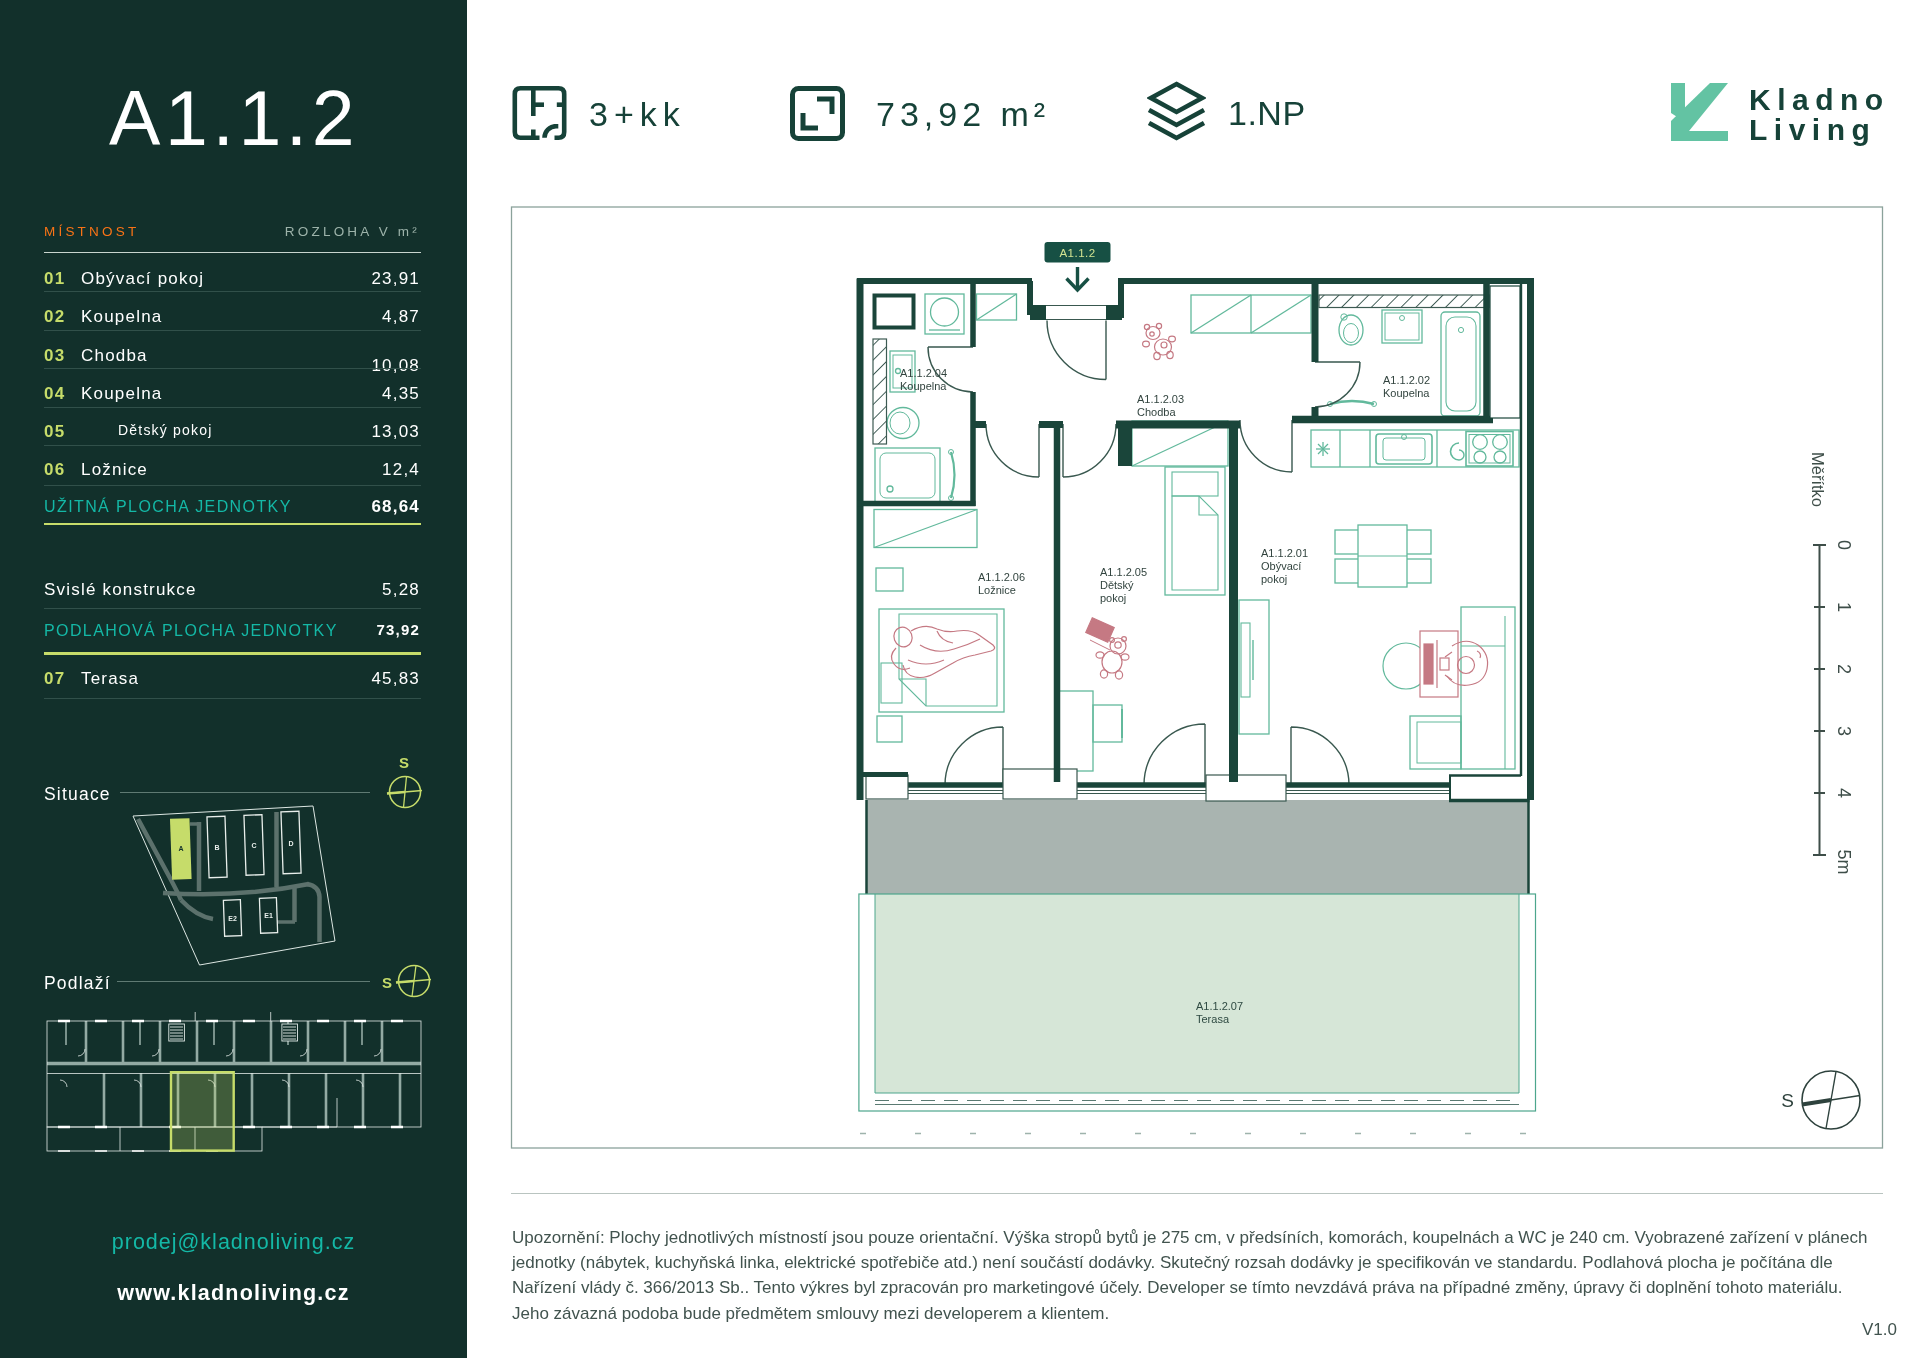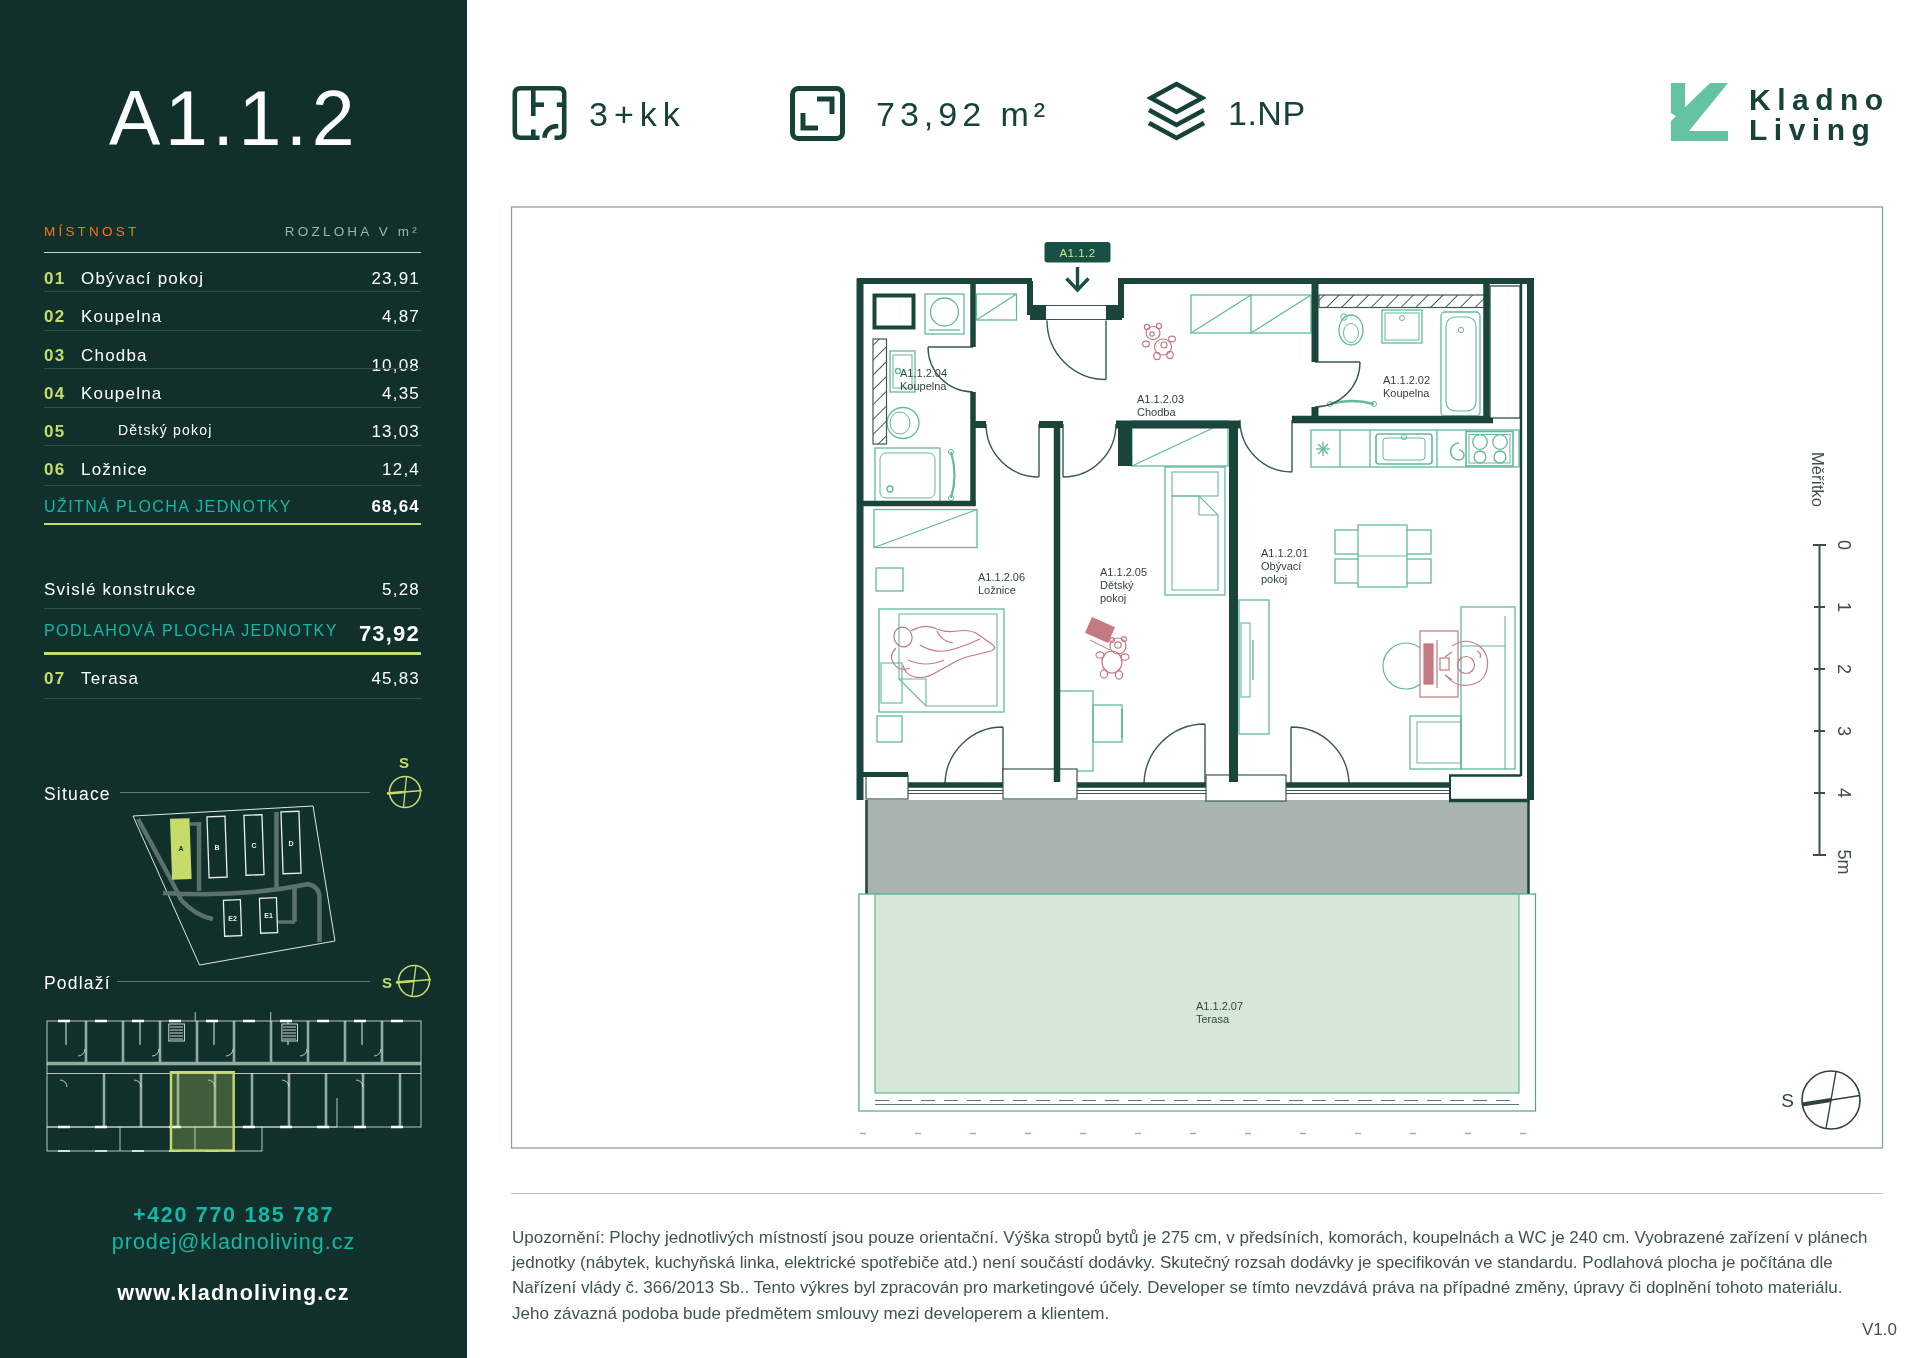--- a/index.html
+++ b/index.html
@@ -53,21 +53,21 @@
 
   <div class="sb-t caps" style="left:44px;top:498px;font-size:16px;">UŽITNÁ PLOCHA JEDNOTKY</div>
   <div class="val" style="left:44px;top:497px;width:376px;font-size:17px;font-weight:bold;">68,64</div>
   <div class="dl" style="top:523px;border-top:2.5px solid #c6dc6a;"></div>
 
   <div class="sb-t" style="left:44px;top:580px;font-size:17px;">Svislé konstrukce</div>
   <div class="val" style="left:44px;top:580px;width:376px;font-size:17px;">5,28</div>
   <div class="dl" style="top:607.7px;"></div>
 
   <div class="sb-t caps" style="left:44px;top:622px;font-size:16px;">PODLAHOVÁ PLOCHA JEDNOTKY</div>
-  <div class="val" style="left:44px;top:621px;width:376px;font-size:22px;font-weight:bold;">73,92</div>
+  <div class="val" style="left:44px;top:621px;width:376px;font-size:15px;font-weight:bold;">73,92</div>
   <div class="dl" style="top:651.8px;border-top:3.4px solid #c6dc6a;"></div>
 
   <div class="sb-t num" style="left:44px;top:669px;font-size:17px;">07</div>
   <div class="sb-t" style="left:81px;top:669px;font-size:17px;">Terasa</div>
   <div class="val" style="left:44px;top:669px;width:376px;font-size:17px;">45,83</div>
   <div class="dl" style="top:697.5px;"></div>
 
   <div class="sb-t" style="left:44px;top:784px;font-size:17.5px;">Situace</div>
   <div class="abs" style="left:120px;top:792px;width:250px;border-top:1px solid #5f7a73;"></div>
   <div class="sb-t" style="left:44px;top:973px;font-size:17.5px;">Podlaží</div>
@@ -142,21 +142,20 @@
     <g fill="#12302b" stroke="#e3ebe8" stroke-width="0.9">
       <rect x="168.8" y="1024" width="15.6" height="17"></rect>
       <rect x="281.9" y="1024" width="15.6" height="17"></rect>
     </g>
     <g stroke="#e3ebe8" stroke-width="0.9">
       <path d="M170,1027 h13 M170,1030 h13 M170,1033 h13 M170,1036 h13 M170,1039 h13"></path>
       <path d="M283,1027 h13 M283,1030 h13 M283,1033 h13 M283,1036 h13 M283,1039 h13"></path>
     </g>
     <rect x="171" y="1072.2" width="62.7" height="78.4" fill="#c6dc6a" fill-opacity="0.26" stroke="#c6dc6a" stroke-width="2.4"></rect>
   </svg>
-  <div class="sb-t caps" style="left:0;top:1203px;width:467px;text-align:center;font-size:21.5px;font-weight:bold;letter-spacing:1.7px;">+420 770 185 787</div>
   <div class="sb-t" style="left:0;top:1281px;width:467px;text-align:center;font-size:21.5px;font-weight:bold;">www.kladnoliving.cz</div>
   <div class="sb-t caps" style="left:0;top:1230px;width:467px;text-align:center;font-size:21.5px;letter-spacing:1px;">prodej@kladnoliving.cz</div>
 </div>
 
 <svg class="abs" style="left:511.5px;top:86px;" width="55" height="55" viewBox="0 0 54 55">
   <g fill="none" stroke="#164238" stroke-width="4.6">
     <path d="M42 51.7 H46 Q51.7 51.7 51.7 46 V8 Q51.7 2.3 46 2.3 H8 Q2.3 2.3 2.3 8 V46 Q2.3 51.7 8 51.7 H27"></path>
     <path d="M20.8 2.3 V30"></path>
     <path d="M20.8 18.7 H31.5"></path>
     <path d="M51.7 18.7 H44.3"></path>

